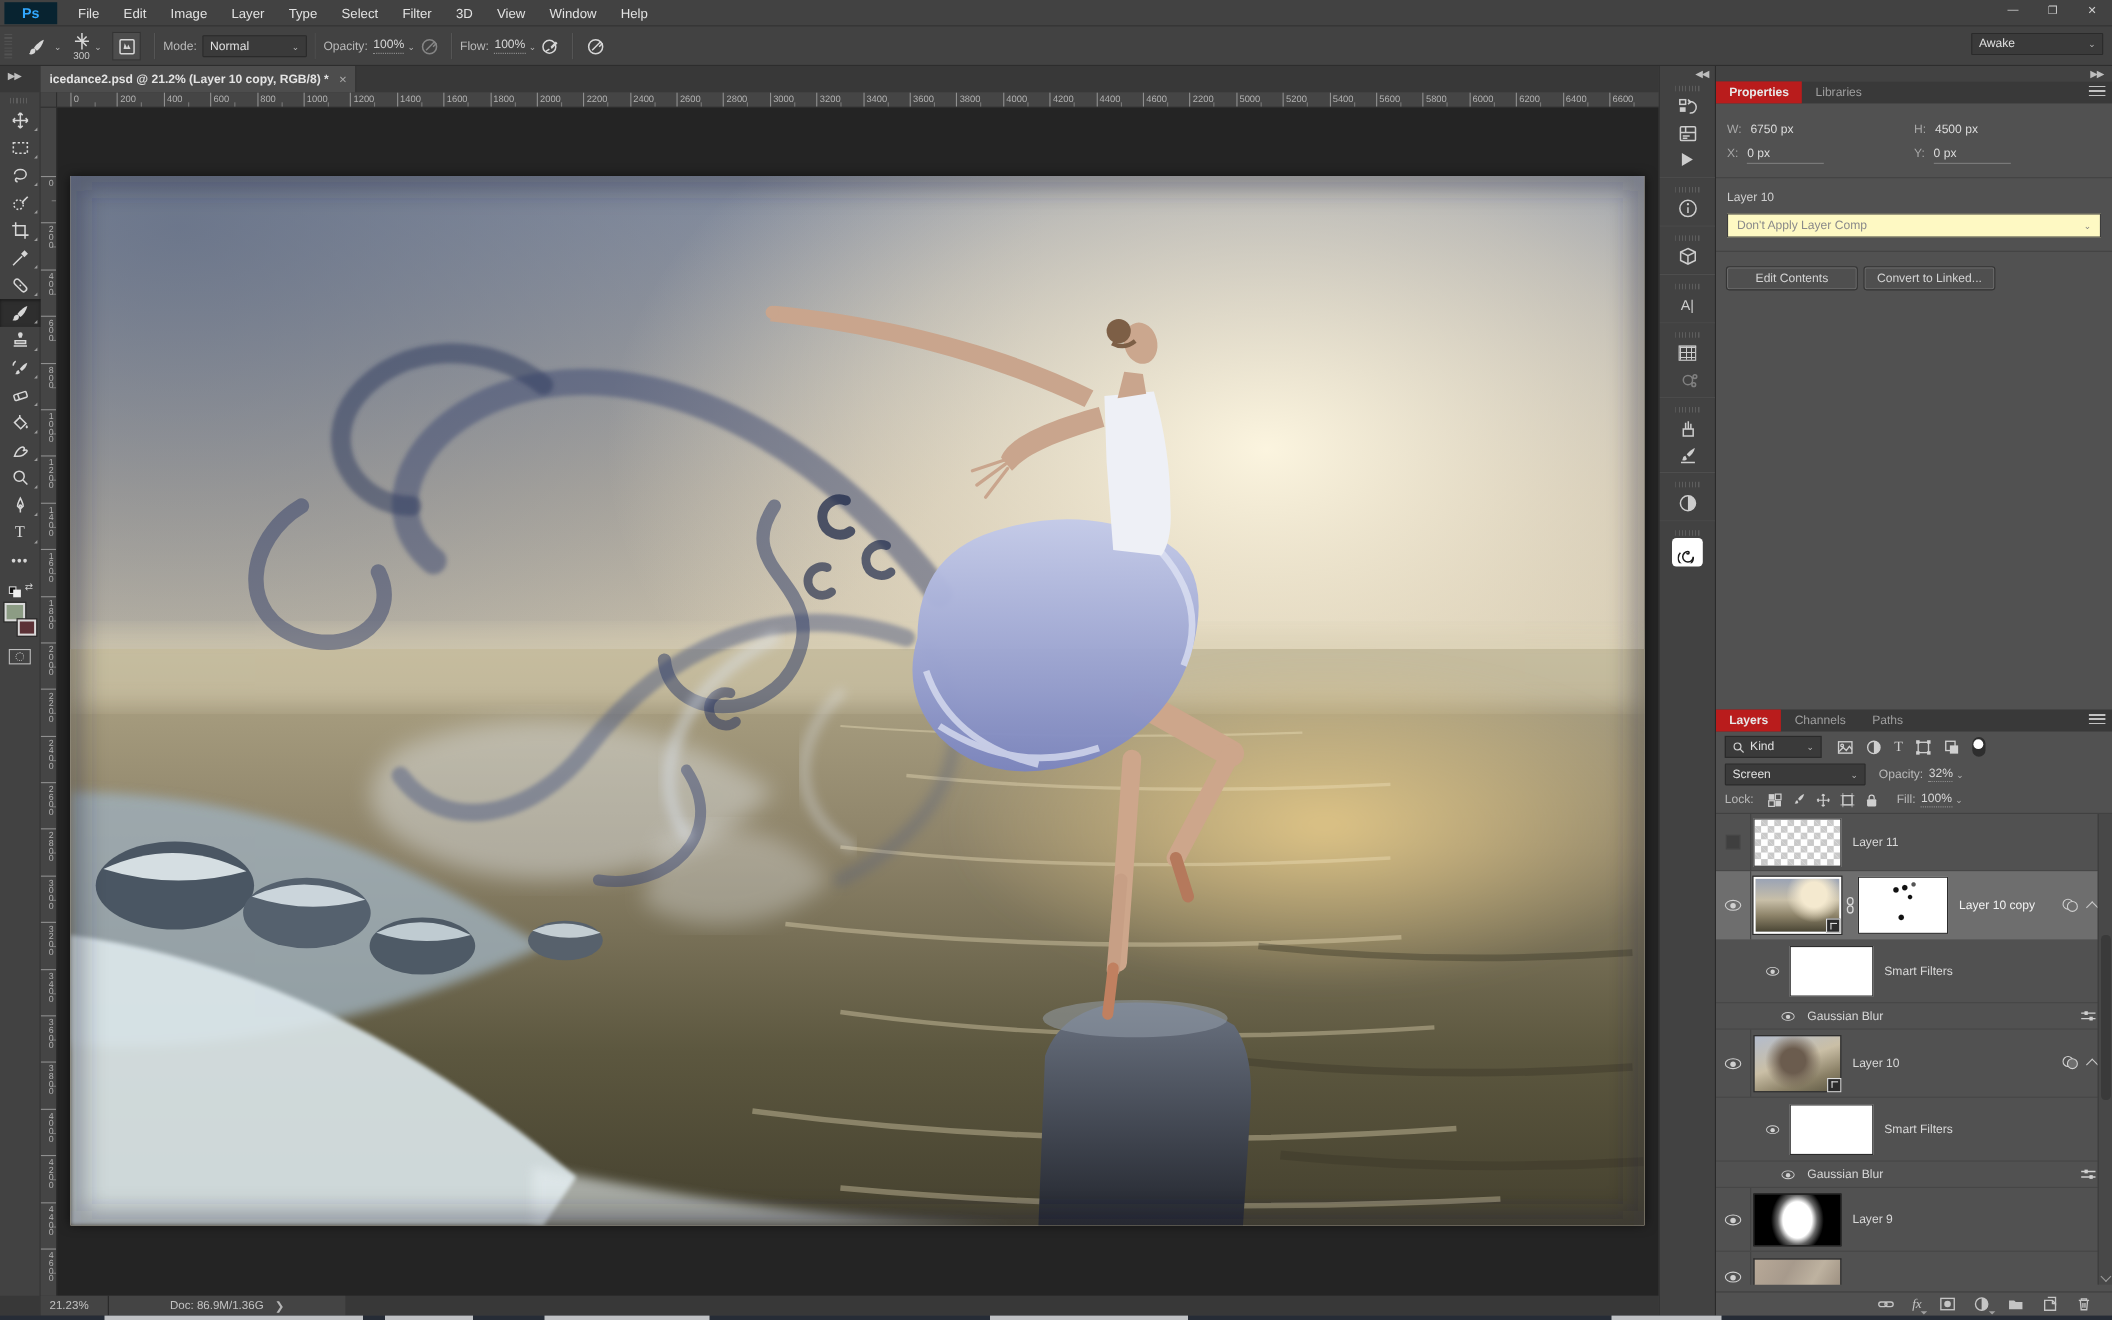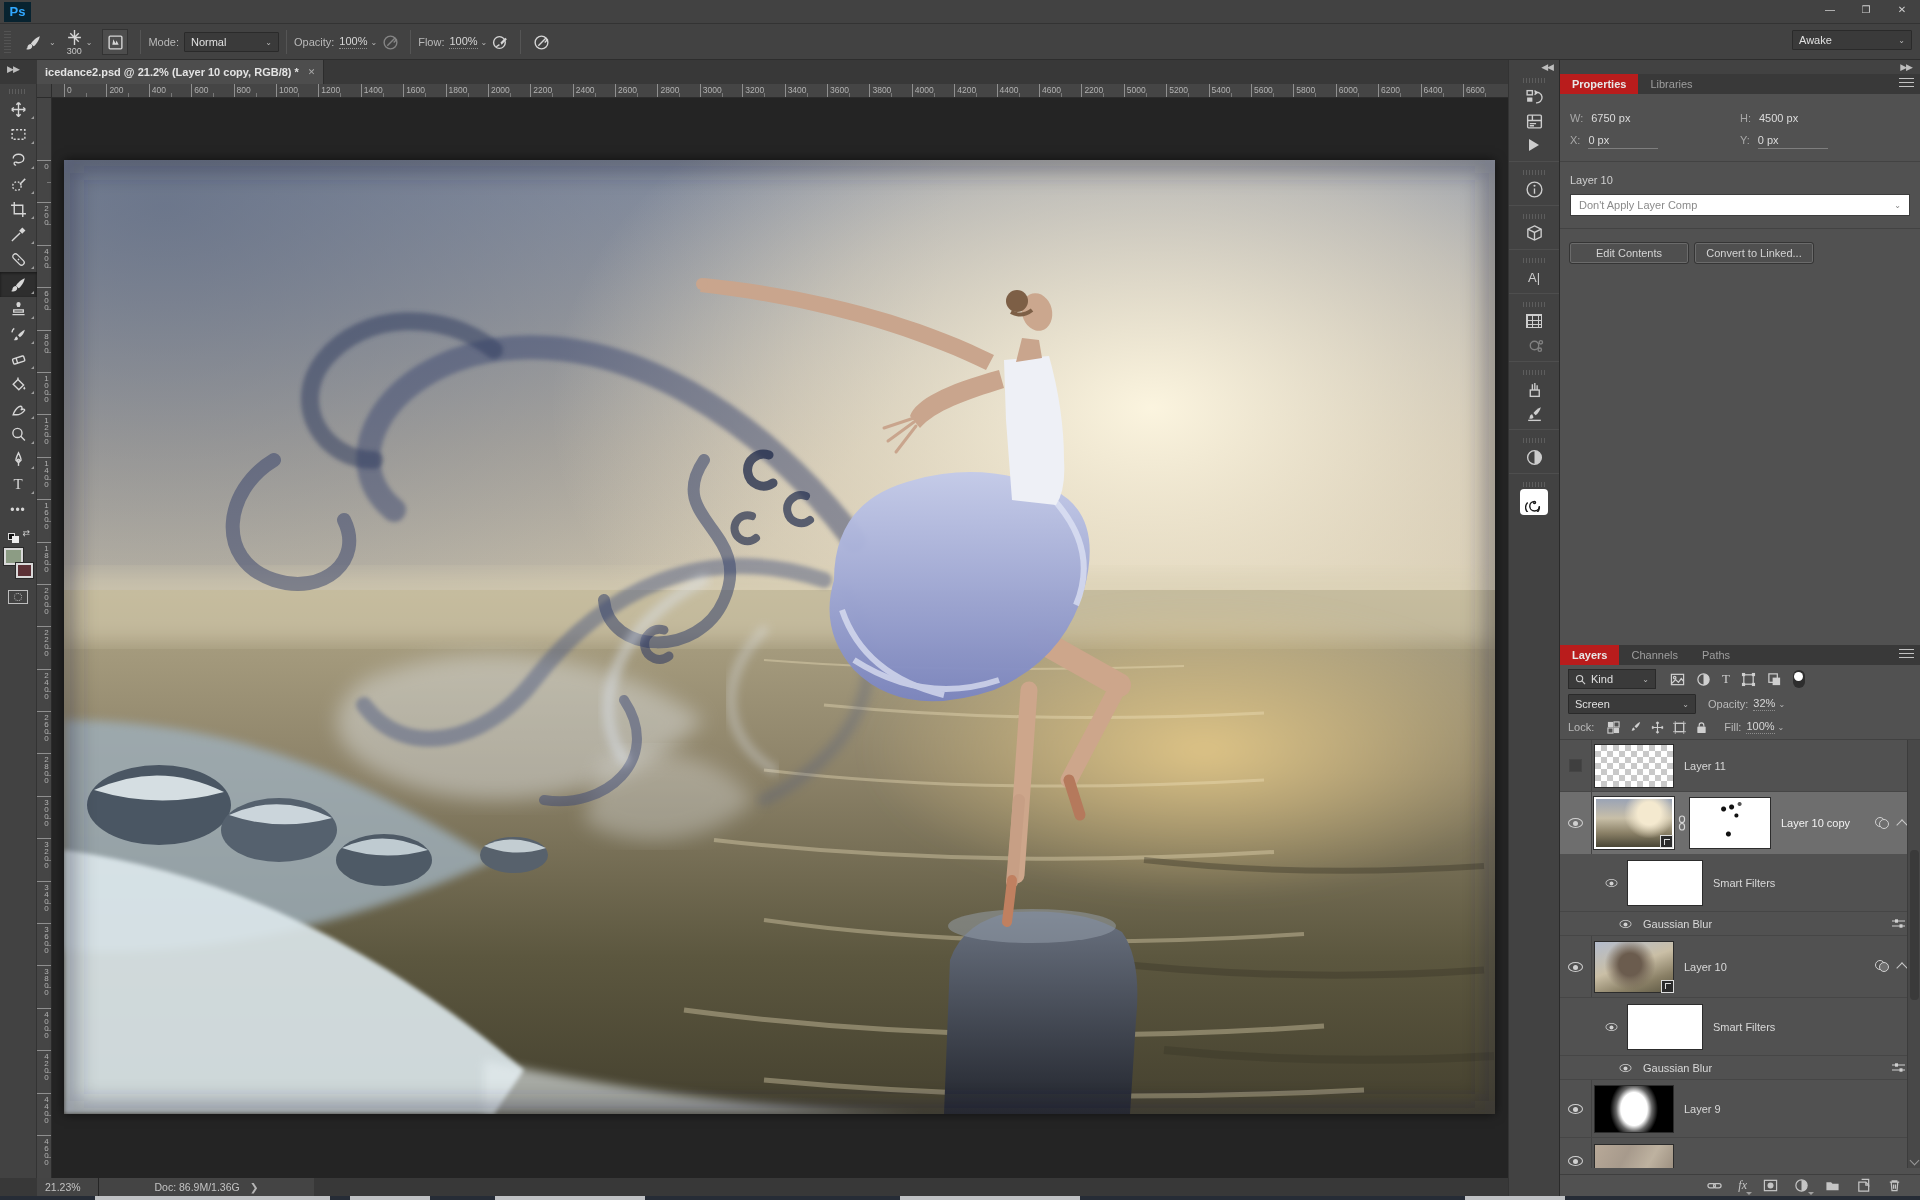--- a/index.html
+++ b/index.html
@@ -3,21 +3,21 @@
 <meta charset="utf-8">
 <style>
   * { margin:0; padding:0; box-sizing:border-box; }
   html,body { width:1920px; height:1200px; overflow:hidden; background:#262626;
               font-family:"Liberation Sans", sans-serif; }
   .app { position:relative; width:1920px; height:1200px; background:#424242; color:#d6d6d6; }
 
   
   .menubar { position:absolute; left:0; top:0; width:1920px; height:24px;
              background:#424242; display:flex; align-items:center; border-bottom:1px solid #333; }
-  .pslogo { width:27px; height:20px; margin:0 8px 0 4px; background:#082330; color:#31a8ff;
+  .pslogo { width:48px; height:20px; margin:0 8px 0 4px; background:#082330; color:#31a8ff;
             font-weight:bold; font-size:13px; display:flex; align-items:center; justify-content:center; }
   .menus { display:flex; height:100%; }
   .menu-item { padding:0 11px; font-size:12px; color:#e2e2e2; display:flex; align-items:center; cursor:default; }
   .wincontrols { position:absolute; right:0; top:0; height:19px; display:flex; }
   .winbtn { width:36px; height:19px; display:flex; align-items:center; justify-content:center;
             font-size:10px; color:#cfcfcf; }
 
   
   .optionsbar { position:absolute; left:0; top:25px; width:1920px; height:35px; background:#424242;
                 border-bottom:1px solid #2d2d2d; display:flex; align-items:center; font-size:11px; }
@@ -137,21 +137,21 @@
   .mask-badge { width:22px; height:22px; background:#e8e8e8; display:flex; align-items:center; justify-content:center; }
   .mask-badge i { width:9px; height:9px; border-radius:50%; background:#3a3a3a; }
   .props-title .tt { font-weight:bold; color:#dcdcdc; }
   .dimrow { display:flex; margin-top:10px; }
   .dimrow .cell { width:50%; display:flex; align-items:baseline; }
   .dimrow .lbl { color:#a8a8a8; margin-right:8px; }
   .dimrow .val { color:#dcdcdc; }
   .field-u { border-bottom:1px solid #7e7e7e; min-width:70px; padding-bottom:2px; }
   .props-div { height:1px; background:#434343; margin:12px -10px 0; }
   .layer-label { margin-top:12px; color:#cfcfcf; }
-  .comp-select { margin-top:8px; height:22px; background:#ffffff; border:1px solid #3c3c3c;
+  .comp-select { margin-top:8px; height:22px; background:#fef9c3; border:1px solid #3c3c3c;
                  display:flex; align-items:center; justify-content:space-between; padding:0 8px; color:#8a8a8a; }
   .comp-select .chev { color:#828282; }
   .pbuttons { display:flex; align-items:center; gap:7px; margin-top:14px; }
   .pbtn { width:118px; height:20px; background:#4f4f4f; border:1px solid #6b6b6b; outline:1px solid #353535;
           border-radius:2px; display:flex; align-items:center; justify-content:center; font-size:11px; color:#d4d4d4; }
 
   
   .layerspanel { position:absolute; left:0; top:585px; width:360px; height:551px; background:#515151; }
   .lrow-controls { display:flex; align-items:center; padding:4px 8px 0; font-size:11px; }
   .kind-select { width:88px; height:20px; background:#3a3a3a; border:1px solid #2a2a2a;
@@ -216,20 +216,33 @@
   .sliver { position:absolute; left:0; top:1196px; width:1920px; height:4px; background:#262c36; }
   .sliver i { position:absolute; top:0; height:4px; background:#bfc1c4; }
 </style>
 </head>
 <body>
 
 <div class="app">
 
   <div class="menubar">
     <div class="pslogo">Ps</div>
+    <div class="menus">
+        <div class="menu-item">File</div>
+        <div class="menu-item">Edit</div>
+        <div class="menu-item">Image</div>
+        <div class="menu-item">Layer</div>
+        <div class="menu-item">Type</div>
+        <div class="menu-item">Select</div>
+        <div class="menu-item">Filter</div>
+        <div class="menu-item">3D</div>
+        <div class="menu-item">View</div>
+        <div class="menu-item">Window</div>
+        <div class="menu-item">Help</div>
+      </div>
     <div class="wincontrols">
       <div class="winbtn">—</div>
       <div class="winbtn">❐</div>
       <div class="winbtn">✕</div>
     </div>
   </div>
 
   <div class="optionsbar">
     <div class="grip"></div>
 

